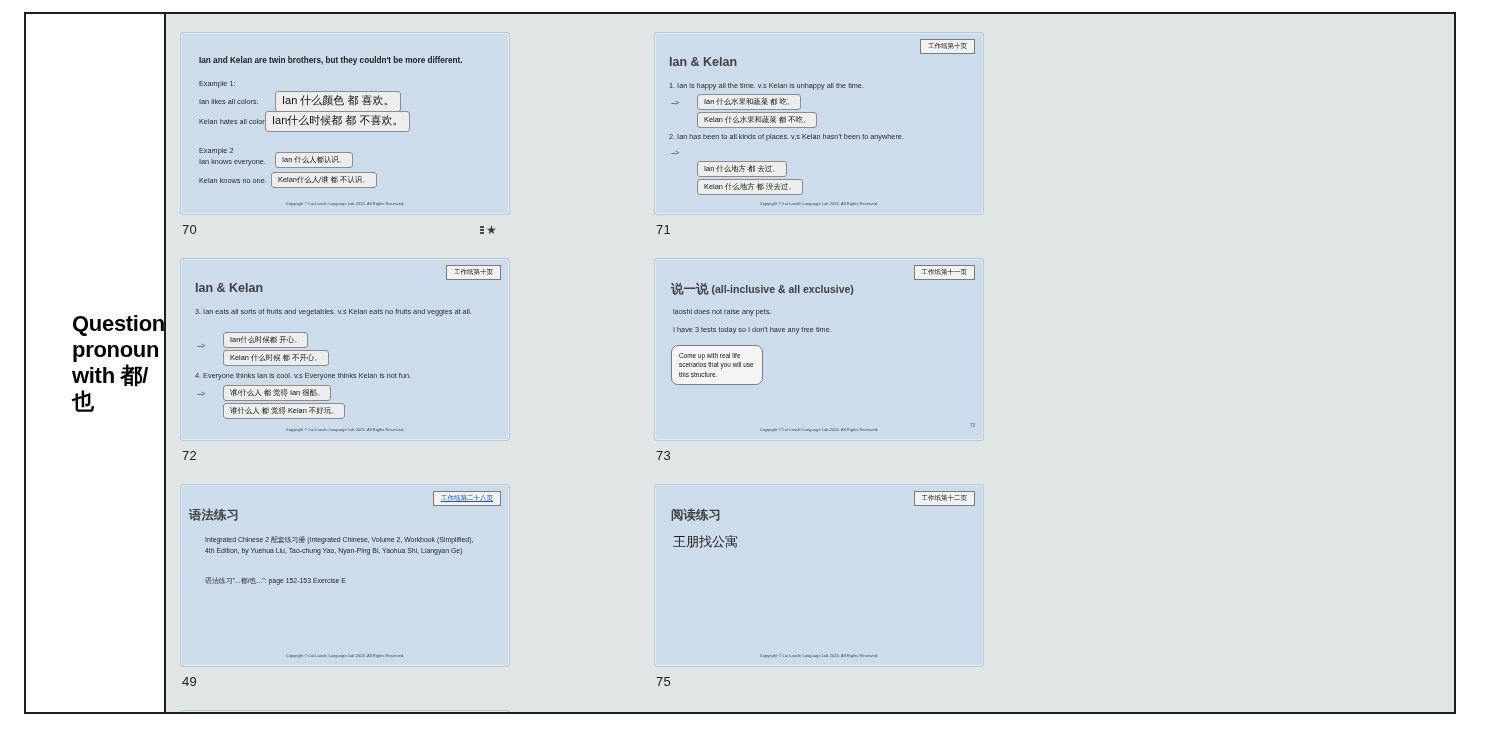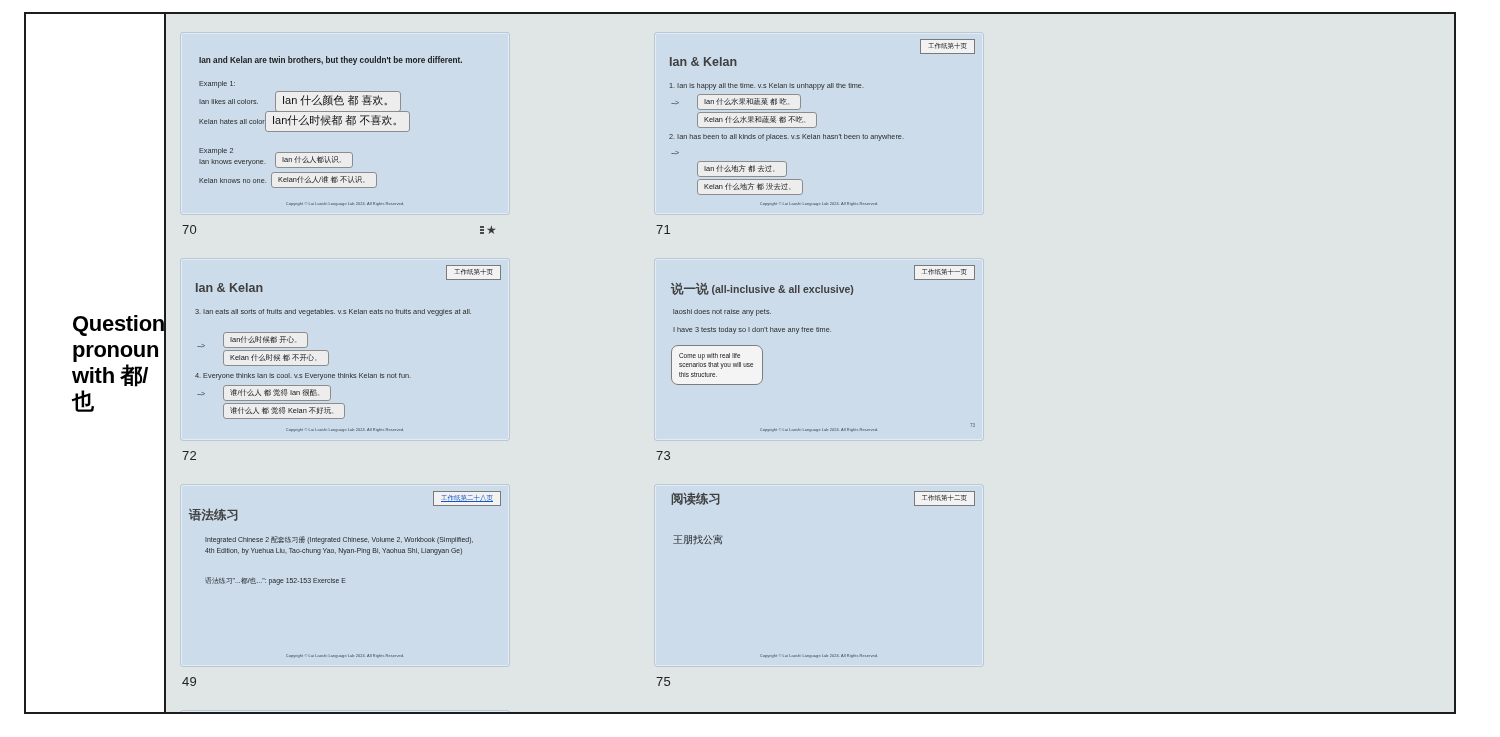--- a/index.html
+++ b/index.html
@@ -124,21 +124,21 @@
     font-weight: bold;
     color: #1b1b1b;
     line-height: 1.4;
   }
   .s-line {
     position: absolute;
     font-size: 7.3px;
     color: #2a2a2a;
     line-height: 1.45;
   }
-  .s-line.cn { font-size: 10px; color: #1b1b1b; }
+  .s-line.cn { font-size: 13px; color: #1b1b1b; }
   .s-body {
     position: absolute;
     font-size: 6.9px;
     color: #1f1f1f;
     line-height: 1.55;
   }
   .chip {
     position: absolute;
     background: #ededed;
     border: 1px solid #8c8c8c;
@@ -278,21 +278,21 @@
             <div class="s-body" style="left:24px;top:50px;right:28px;">Integrated Chinese 2 配套练习册 (Integrated Chinese, Volume 2, Workbook (Simplified), 4th Edition, by Yuehua Liu, Tao-chung Yao, Nyan-Ping Bi, Yaohua Shi, Liangyan Ge)</div>
             <div class="s-body" style="left:24px;top:91px;right:20px;">语法练习"...都/也...": page 152-153 Exercise E</div>
             <div class="footer">Copyright © Lai Laoshi Language Lab 2024. All Rights Reserved.</div>
           </div>
           <div class="slide-num">49</div>
         </div>
 
         <div class="slide-slot">
           <div class="slide-card">
             <div class="wsbtn">工作纸第十二页</div>
-            <div class="s-title" style="left:16px;top:6px;">阅读练习</div>
+            <div class="s-title" style="left:16px;top:22px;">阅读练习</div>
             <div class="s-line cn" style="left:18px;top:48px;">王朋找公寓</div>
             <div class="footer">Copyright © Lai Laoshi Language Lab 2024. All Rights Reserved.</div>
           </div>
           <div class="slide-num">75</div>
         </div>
 
         <div class="slide-slot">
           <div class="slide-card">
             
             

